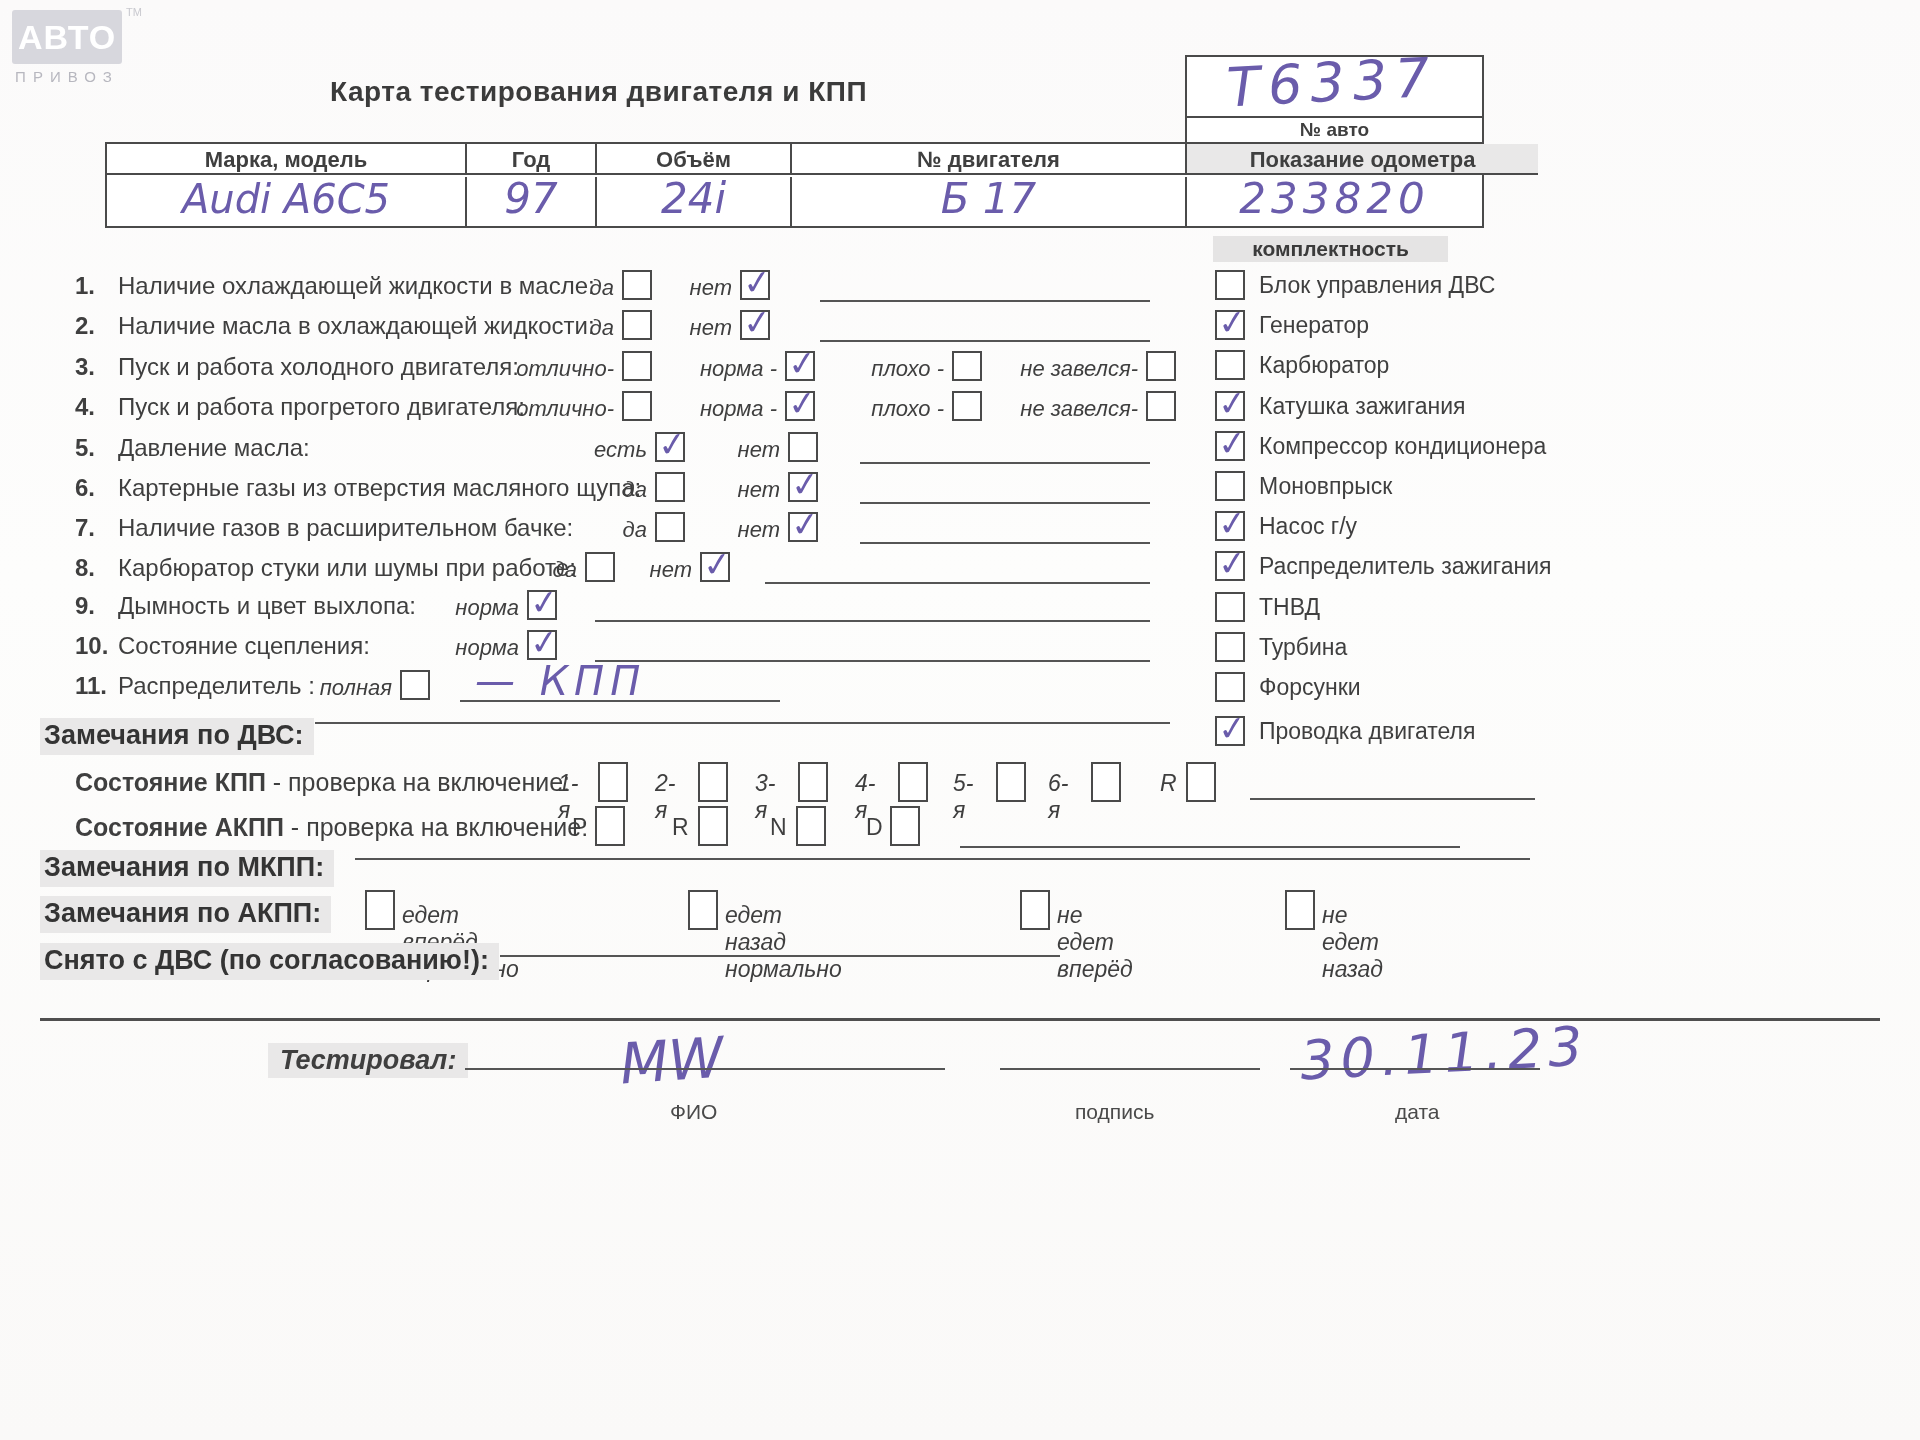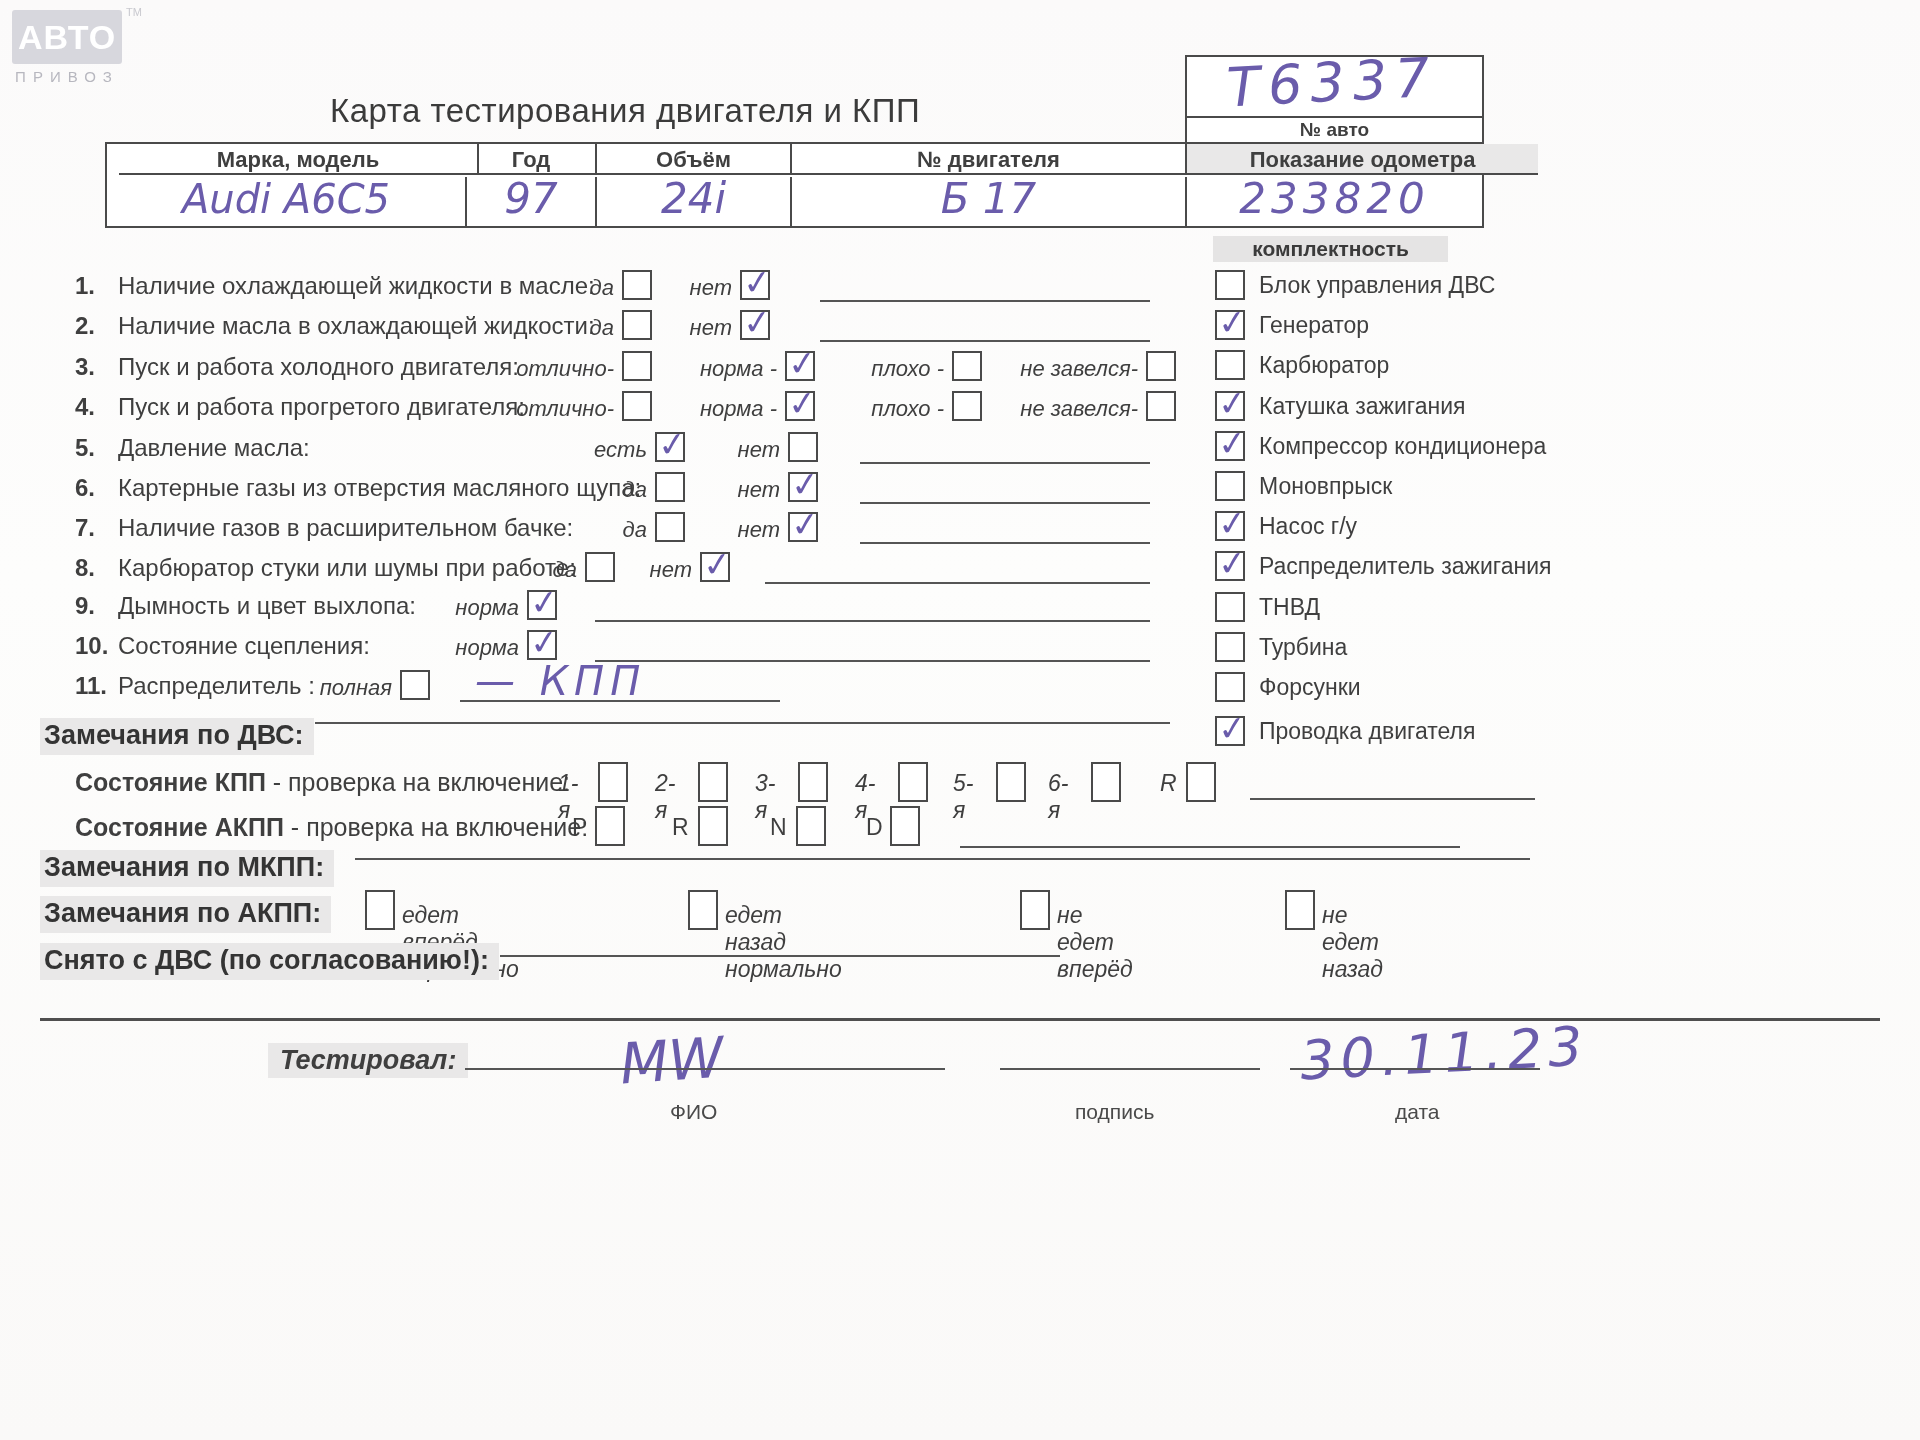--- a/index.html
+++ b/index.html
@@ -13,21 +13,21 @@
   }
   .abs{position:absolute;}
   
   .scan{position:absolute;inset:0;background:linear-gradient(180deg,#fbfafa 0%,#fdfdfc 40%,#faf9f8 100%);}
   
   .logo-block{position:absolute;left:12px;top:10px;width:110px;height:54px;background:#d7d7dd;border-radius:3px;
     display:flex;align-items:center;justify-content:center;color:#fff;font-weight:bold;font-size:34px;letter-spacing:1px;}
   .logo-tm{position:absolute;left:126px;top:6px;font-size:11px;color:#c9c9cf;}
   .logo-sub{position:absolute;left:12px;top:68px;width:110px;text-align:center;font-size:15px;letter-spacing:7px;color:#b7b7bf;}
   
-  .title{position:absolute;left:330px;top:92px;width:640px;font-size:33px;font-weight:normal;color:#3b3b3b;letter-spacing:.5px;}
+  .title{position:absolute;left:330px;top:76px;width:640px;font-size:28px;font-weight:bold;color:#3b3b3b;letter-spacing:.5px;}
   
   .hw{color:#6a5cab;font-family:"DejaVu Sans",sans-serif;font-style:italic;}
   
   .autobox{position:absolute;left:1185px;top:55px;width:295px;height:85px;border:2px solid #4a4a4a;background:#fff;}
   .autobox .val{position:absolute;left:40px;top:-6px;font-size:54px;letter-spacing:8px;transform:rotate(-3deg);}
   .autobox .lbl{position:absolute;left:0;bottom:0;width:100%;height:24px;border-top:2px solid #4a4a4a;
     text-align:center;font-weight:bold;font-size:19px;line-height:24px;background:#fff;}
   
   .vtable{position:absolute;left:105px;top:142px;width:1375px;height:82px;border:2px solid #4a4a4a;background:#fff;}
   .vhead{position:absolute;top:0;height:31px;border-right:2px solid #4a4a4a;border-bottom:2px solid #4a4a4a;
@@ -75,21 +75,21 @@
 <div class="logo-sub">ПРИВОЗ</div>
 
 <div class="title">Карта тестирования двигателя и КПП</div>
 
 <div class="autobox">
   <span class="val hw">Т6337</span>
   <span class="lbl">№ авто</span>
 </div>
 
 <div class="vtable">
-  <div class="vhead" style="left:12px;width:360px;">Марка, модель</div>
+  <div class="vhead" style="left:0;width:360px;">Марка, модель</div>
   <div class="vhead" style="left:360px;width:130px;">Год</div>
   <div class="vhead" style="left:490px;width:195px;">Объём</div>
   <div class="vhead" style="left:685px;width:395px;">№ двигателя</div>
   <div class="vhead shade" style="left:1080px;width:351px;border-right:none;">Показание одометра</div>
 
   <div class="vcell" style="left:0;width:360px;"><span class="hw" style="font-size:40px;">Audi A6C5</span></div>
   <div class="vcell" style="left:360px;width:130px;"><span class="hw">97</span></div>
   <div class="vcell" style="left:490px;width:195px;"><span class="hw">24i</span></div>
   <div class="vcell" style="left:685px;width:395px;"><span class="hw">Б 17</span></div>
   <div class="vcell" style="left:1080px;width:295px;border-right:none;"><span class="hw" style="letter-spacing:5px;">233820</span></div>

